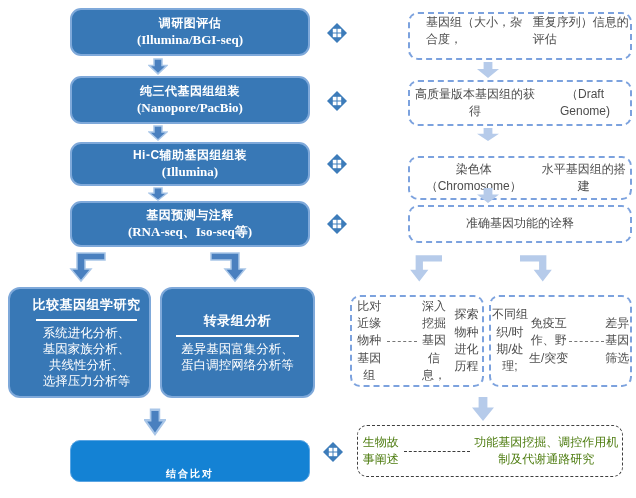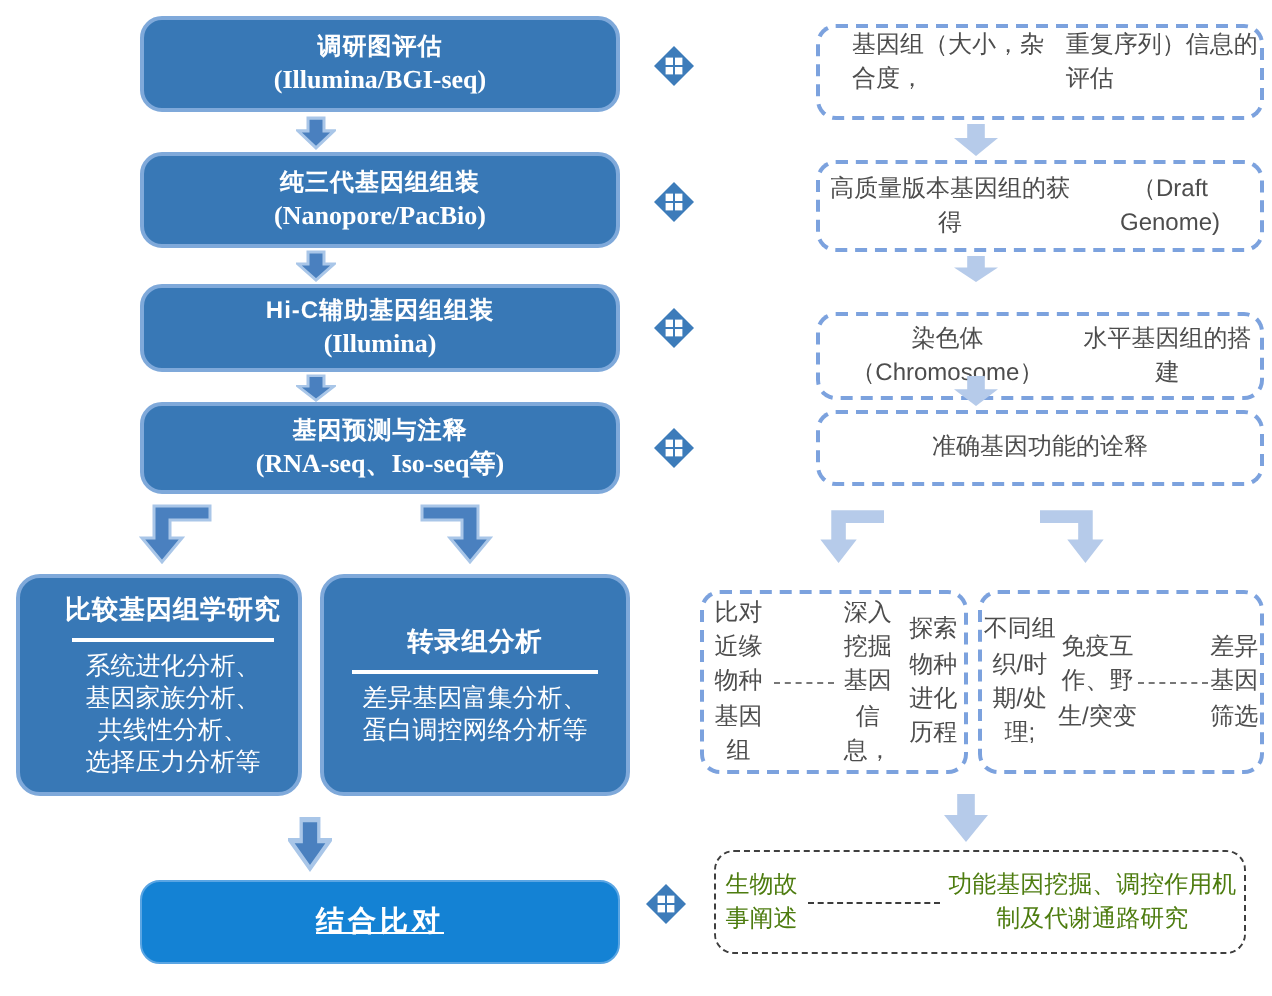--- a/index.html
+++ b/index.html
@@ -25,22 +25,22 @@
   .box-sub{font-size:13px;font-family:"Liberation Serif","DejaVu Serif",serif;}
 
   .panel-blue{position:absolute;background:var(--box-blue);border:2px solid var(--box-border);
     border-radius:12px;color:#fff;display:flex;flex-direction:column;align-items:center;
     justify-content:center;text-align:center;padding:4px 2px;}
   .panel-title{font-size:13px;font-weight:bold;letter-spacing:.5px;}
   .divider-white{width:84%;border-top:2px solid #fff;margin:5px auto 4px auto;}
   .panel-line{font-size:12.5px;line-height:1.3;}
 
   .final-box{position:absolute;background:var(--bright-blue);border:1px solid var(--bright-border);
-    border-radius:10px;color:#fff;display:flex;align-items:center;justify-content:center;
-    font-size:14px;font-weight:bold;letter-spacing:2px;text-decoration:underline;}
+    border-radius:10px;color:#fff;display:flex;align-items:flex-end;justify-content:center;
+    font-size:10px;font-weight:bold;letter-spacing:2px;}
 
   .note{position:absolute;background:#fff;border:2px dashed var(--dash-blue);border-radius:10px;
     color:var(--note-text);font-size:12px;line-height:1.45;display:flex;flex-direction:row;
     align-items:center;justify-content:center;text-align:center;}
   .note.left-align{align-items:flex-start;text-align:left;padding-left:16px;}
   .divider-dash{width:72%;border-top:1.5px dashed #777;margin:4px auto;}
   .note-dark{border:1.5px dashed var(--dark-dash);color:#4d7c0f;}
   .note-dark .divider-dash{border-top:1.5px dashed #3c3c3c;width:40%;}
 
   .arrow{position:absolute;}

